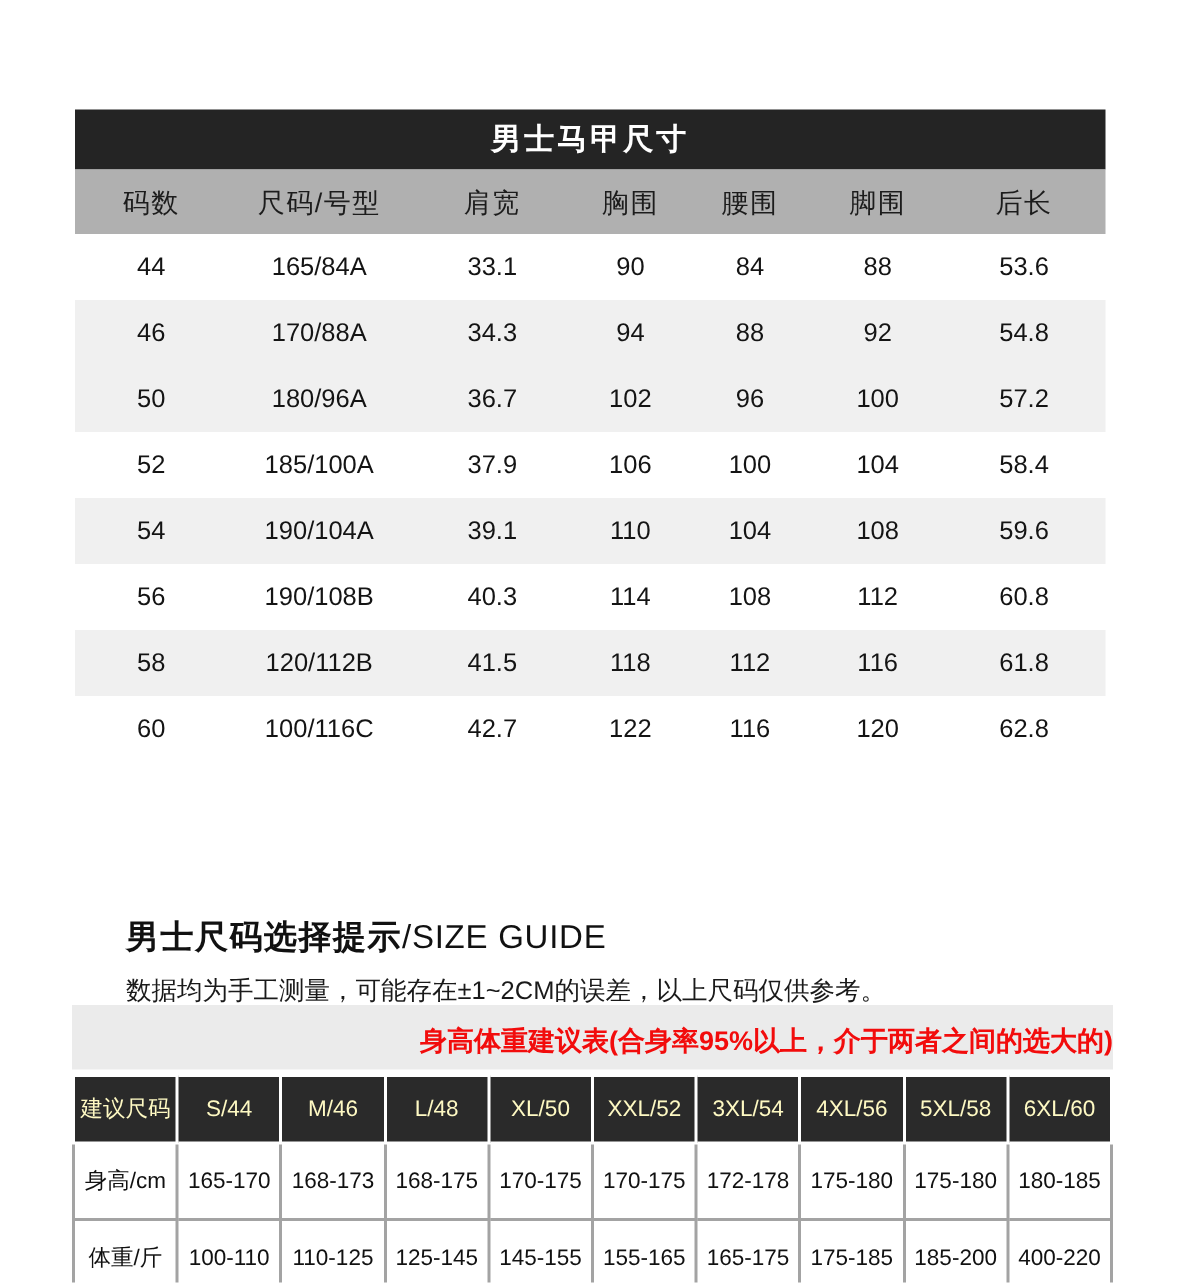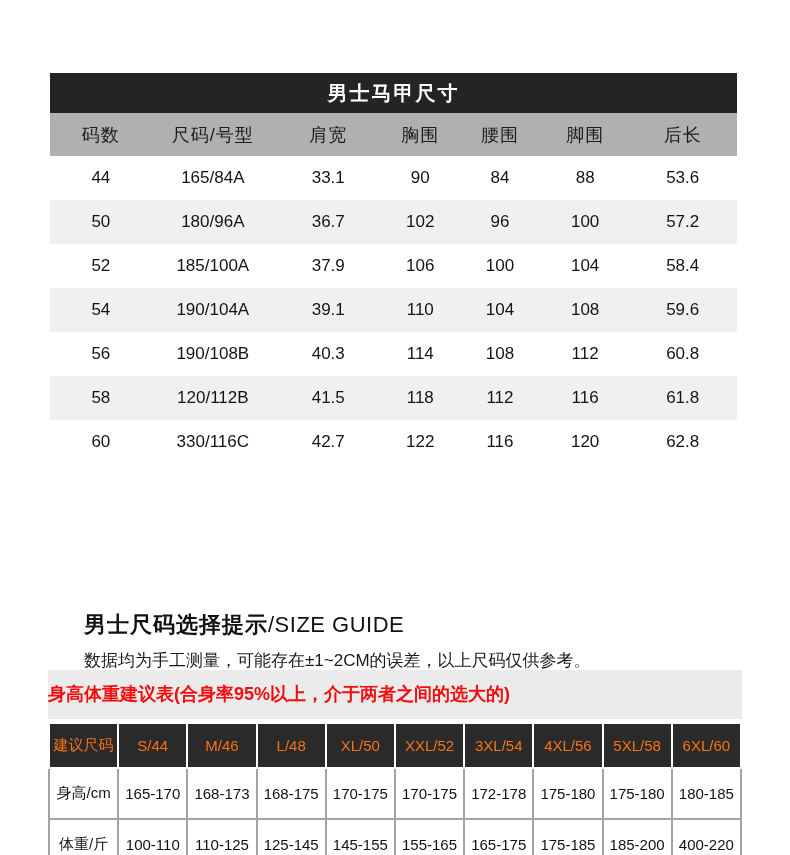--- a/index.html
+++ b/index.html
@@ -27,26 +27,26 @@
   
   .guide-section { position: absolute; left: 84px; top: 564px; width: 660px; }
   .guide-heading { font-size: 22px; line-height: 26px; color: #111; }
   .guide-heading .cn { font-weight: bold; letter-spacing: 1px; }
   .guide-heading .en { font-weight: 400; letter-spacing: 0.5px; }
   .guide-note { margin-top: 12px; font-size: 17px; line-height: 22px; color: #1a1a1a; }
 
   
   .suggest-section { position: absolute; left: 48px; top: 622px; width: 694px; }
   .suggest-title {
-    height: 49px; line-height: 49px; background: #ebebeb; color: #f20c0c;
-    font-weight: bold; font-size: 18px; text-align: left; margin-bottom: 3px;
+    height: 43px; line-height: 49px; background: #ebebeb; color: #f20c0c;
+    font-weight: bold; font-size: 18px; text-align: right; margin-bottom: 3px;
   }
   #suggest-table { width: 100%; border-collapse: collapse; table-layout: fixed; }
   #suggest-table th {
-    background: #2a2a2a; color: #f97316; height: 43px; font-size: 15px;
+    background: #2a2a2a; color: #fef9c3; height: 43px; font-size: 15px;
     font-weight: 400; text-align: center; border: 2px solid #ffffff; padding: 0;
   }
   #suggest-table td {
     height: 49px; text-align: center; font-size: 15px; color: #111;
     border: 2px solid #a3a3a3; padding: 0; background: #fff;
   }
 </style>
 </head>
 <body>
 
@@ -79,20 +79,29 @@
           <tr>
             <td>44</td>
             <td>165/84A</td>
             <td>33.1</td>
             <td>90</td>
             <td>84</td>
             <td>88</td>
             <td>53.6</td>
           </tr>
           <tr class="stripe">
+            <td>46</td>
+            <td>170/88A</td>
+            <td>34.3</td>
+            <td>94</td>
+            <td>88</td>
+            <td>92</td>
+            <td>54.8</td>
+          </tr>
+          <tr class="stripe">
             <td>50</td>
             <td>180/96A</td>
             <td>36.7</td>
             <td>102</td>
             <td>96</td>
             <td>100</td>
             <td>57.2</td>
           </tr>
           <tr>
             <td>52</td>
@@ -125,21 +134,21 @@
             <td>58</td>
             <td>120/112B</td>
             <td>41.5</td>
             <td>118</td>
             <td>112</td>
             <td>116</td>
             <td>61.8</td>
           </tr>
           <tr>
             <td>60</td>
-            <td>330/116C</td>
+            <td>100/116C</td>
             <td>42.7</td>
             <td>122</td>
             <td>116</td>
             <td>120</td>
             <td>62.8</td>
           </tr>
         </tbody>
     </table>
   </div>
 

